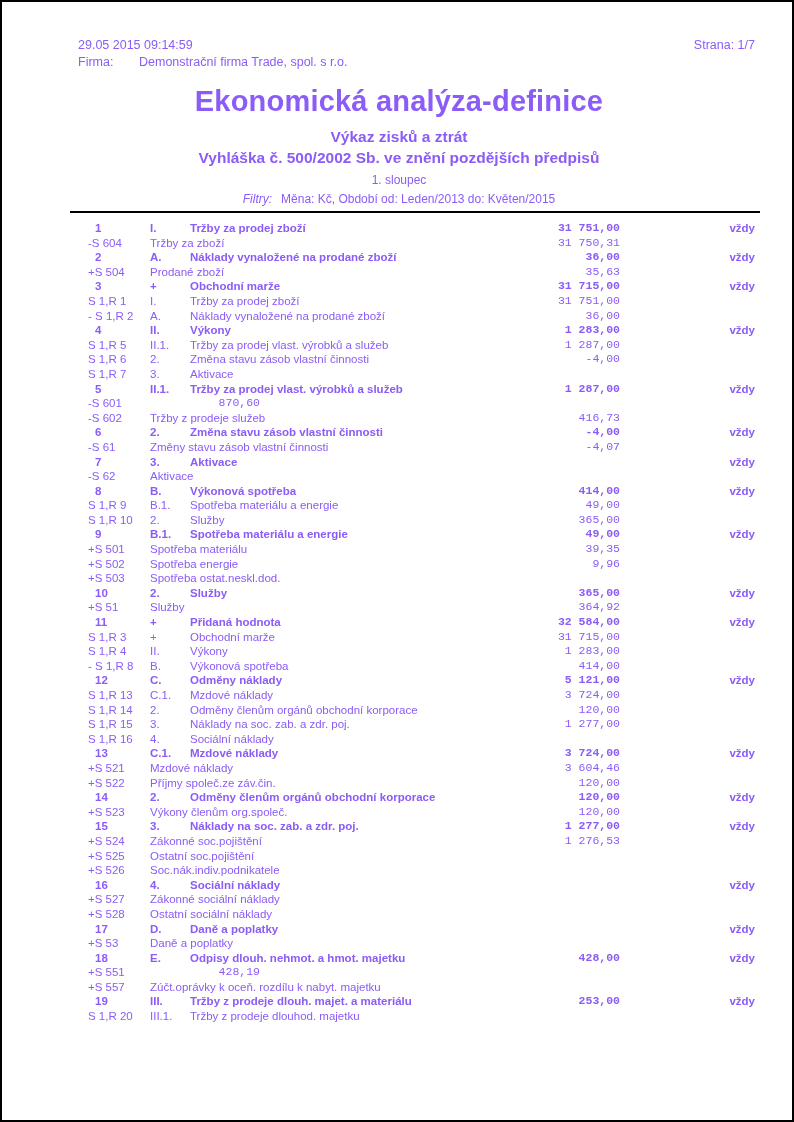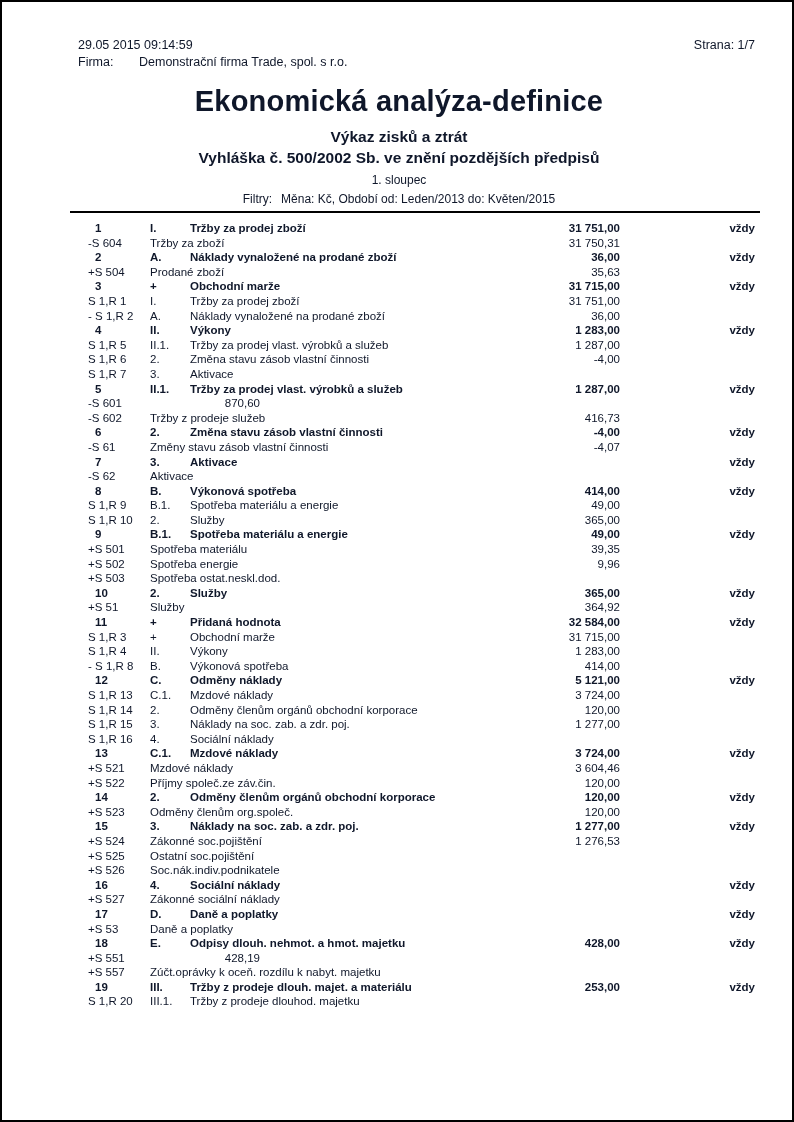--- a/index.html
+++ b/index.html
@@ -3,41 +3,41 @@
 <meta charset="utf-8">
 <style>
   html,body{margin:0;padding:0;background:#fff;}
   .page{
     position:relative;
     width:794px;height:1122px;
     box-sizing:border-box;
     background:#ffffff;
     border:2px solid #000;
     font-family:"Liberation Sans","DejaVu Sans",sans-serif;
-    color:#0f172a;
+    color:#8b5cf6;
     overflow:hidden;
   }
   .hdr-line1{position:absolute;top:36px;left:76px;width:677px;display:flex;justify-content:space-between;font-size:12.5px;line-height:15px;}
   .hdr-line2{position:absolute;top:53px;left:76px;font-size:12.5px;line-height:15px;display:flex;}
   .company-label{display:inline-block;width:61px;}
   .title{position:absolute;top:83px;left:0;width:794px;text-align:center;font-size:29px;font-weight:bold;letter-spacing:.2px;}
   .sub1{position:absolute;top:126px;left:0;width:794px;text-align:center;font-size:15.5px;font-weight:bold;}
   .sub2{position:absolute;top:147px;left:0;width:794px;text-align:center;font-size:15.5px;font-weight:bold;}
   .sub3{position:absolute;top:171px;left:0;width:794px;text-align:center;font-size:12px;}
   .filters{position:absolute;top:190px;left:0;width:794px;text-align:center;font-size:12px;}
-  .filters .flt-label{margin-right:9px;}
+  .filters .flt-label{margin-right:9px;font-style:italic;}
   .rule{position:absolute;top:209px;left:68px;width:690px;height:0;border-top:2px solid #000;}
   .tbl{position:absolute;top:219px;left:86px;width:667px;font-size:11.5px;}
   .row{display:flex;height:14.6px;line-height:14.6px;white-space:nowrap;}
   .row.main{font-weight:bold;}
   .c1{flex:none;width:62px;box-sizing:border-box;overflow:hidden;}
   .main .c1{padding-left:7px;}
   .c2{flex:none;width:40px;overflow:hidden;}
   .lab{flex:1;overflow:hidden;}
-  .val{flex:none;width:110px;text-align:right;}
+  .val{flex:none;width:110px;text-align:right;font-family:Liberation Mono, monospace;}
   .flag{flex:none;width:135px;text-align:right;}
 </style>
 </head>
 <body>
 
 <div class="page">
 
   <div class="hdr-line1">
     <span>29.05 2015 09:14:59</span>
     <span>Strana: 1/7</span>
@@ -322,21 +322,21 @@
       </div>
       <div class="row main">
         <span class="c1">14</span>
         <span class="c2">2.</span>
         <span class="lab">Odměny členům orgánů obchodní korporace</span>
         <span class="val">120,00</span>
         <span class="flag">vždy</span>
       </div>
       <div class="row det">
         <span class="c1">+S 523</span>
-        <span class="lab">Odměny členům org.společ.</span>
+        <span class="lab">Výkony členům org.společ.</span>
         <span class="val">120,00</span>
         <span class="flag"></span>
       </div>
       <div class="row main">
         <span class="c1">15</span>
         <span class="c2">3.</span>
         <span class="lab">Náklady na soc. zab. a zdr. poj.</span>
         <span class="val">1 277,00</span>
         <span class="flag">vždy</span>
       </div>
@@ -364,20 +364,26 @@
         <span class="lab">Sociální náklady</span>
         <span class="val"></span>
         <span class="flag">vždy</span>
       </div>
       <div class="row det">
         <span class="c1">+S 527</span>
         <span class="lab">Zákonné sociální náklady</span>
         <span class="val"></span>
         <span class="flag"></span>
       </div>
+      <div class="row det">
+        <span class="c1">+S 528</span>
+        <span class="lab">Ostatní sociální náklady</span>
+        <span class="val"></span>
+        <span class="flag"></span>
+      </div>
       <div class="row main">
         <span class="c1">17</span>
         <span class="c2">D.</span>
         <span class="lab">Daně a poplatky</span>
         <span class="val"></span>
         <span class="flag">vždy</span>
       </div>
       <div class="row det">
         <span class="c1">+S 53</span>
         <span class="lab">Daně a poplatky</span>

